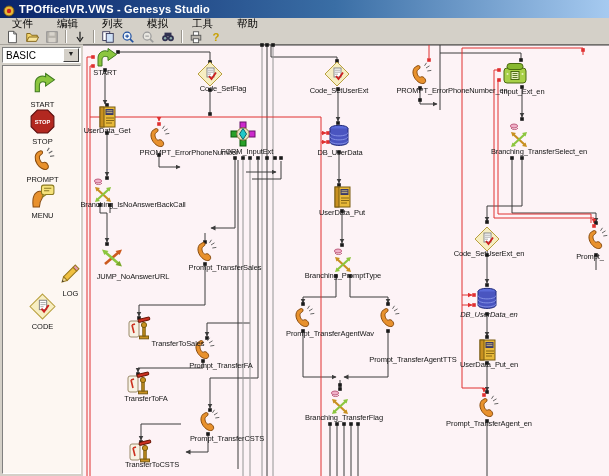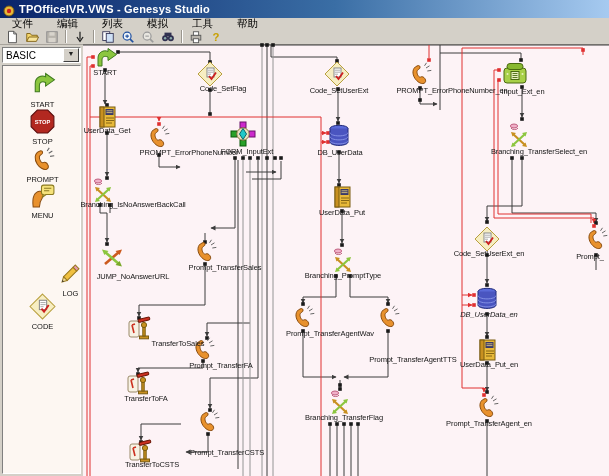--- a/index.html
+++ b/index.html
@@ -412,21 +412,21 @@
         <rect x="12" y="2.2" width="12" height="3" rx="1.5" fill="#cc3020" stroke="#6a1505" transform="rotate(-14 18 4)"></rect>
       </svg>
     </div>
     <div class="node-label" style="left: 146px; top: 394px;">TransferToFA</div>
     <div class="flow-node" style="left: 208px; top: 421px;">
       <svg viewBox="0 0 26 26" width="26" height="26">
         <path d="M10 5 C5 7 5 13 8 17.5 C10 20.5 14 23.5 17 22.3 C19 21.5 19 19.5 18 17.8 C17 16 15 15.2 13.8 16 C12 17 9.8 13.5 10 10.5 C10.1 8.6 12 8.5 12.8 7.3 C13.8 5.3 12 3.8 10 5 Z" fill="#e8912d" stroke="#8a4d10"></path>
         <path d="M19 7 l3.5 -2.2 M20.3 10 l4 -0.6 M17.5 4.8 l2 -3" stroke="#666" stroke-width="1" fill="none"></path>
       </svg>
     </div>
-    <div class="node-label" style="left: 227px; top: 434px; margin-top: 14px;">Prompt_TransferCSTS</div>
+    <div class="node-label" style="left: 227px; top: 434px;">Prompt_TransferCSTS</div>
     <div class="flow-node" style="left: 140px; top: 452px;">
       <svg viewBox="0 0 26 26" width="26" height="26">
         <rect x="3" y="5" width="10" height="16" rx="2" fill="#f8f2e4" stroke="#9a8a6a"></rect>
         <path d="M6 9 l2 8 M6 9 l3 -1" stroke="#cc3020" stroke-width="1.6" fill="none"></path>
         <rect x="13.5" y="20" width="9" height="2.8" fill="#c89020" stroke="#7a5c10"></rect>
         <rect x="16.8" y="11" width="2.4" height="9" fill="#c89020" stroke="#7a5c10"></rect>
         <circle cx="18" cy="9" r="2.6" fill="#c89020" stroke="#7a5c10"></circle>
         <rect x="12" y="2.2" width="12" height="3" rx="1.5" fill="#cc3020" stroke="#6a1505" transform="rotate(-14 18 4)"></rect>
       </svg>
     </div>

